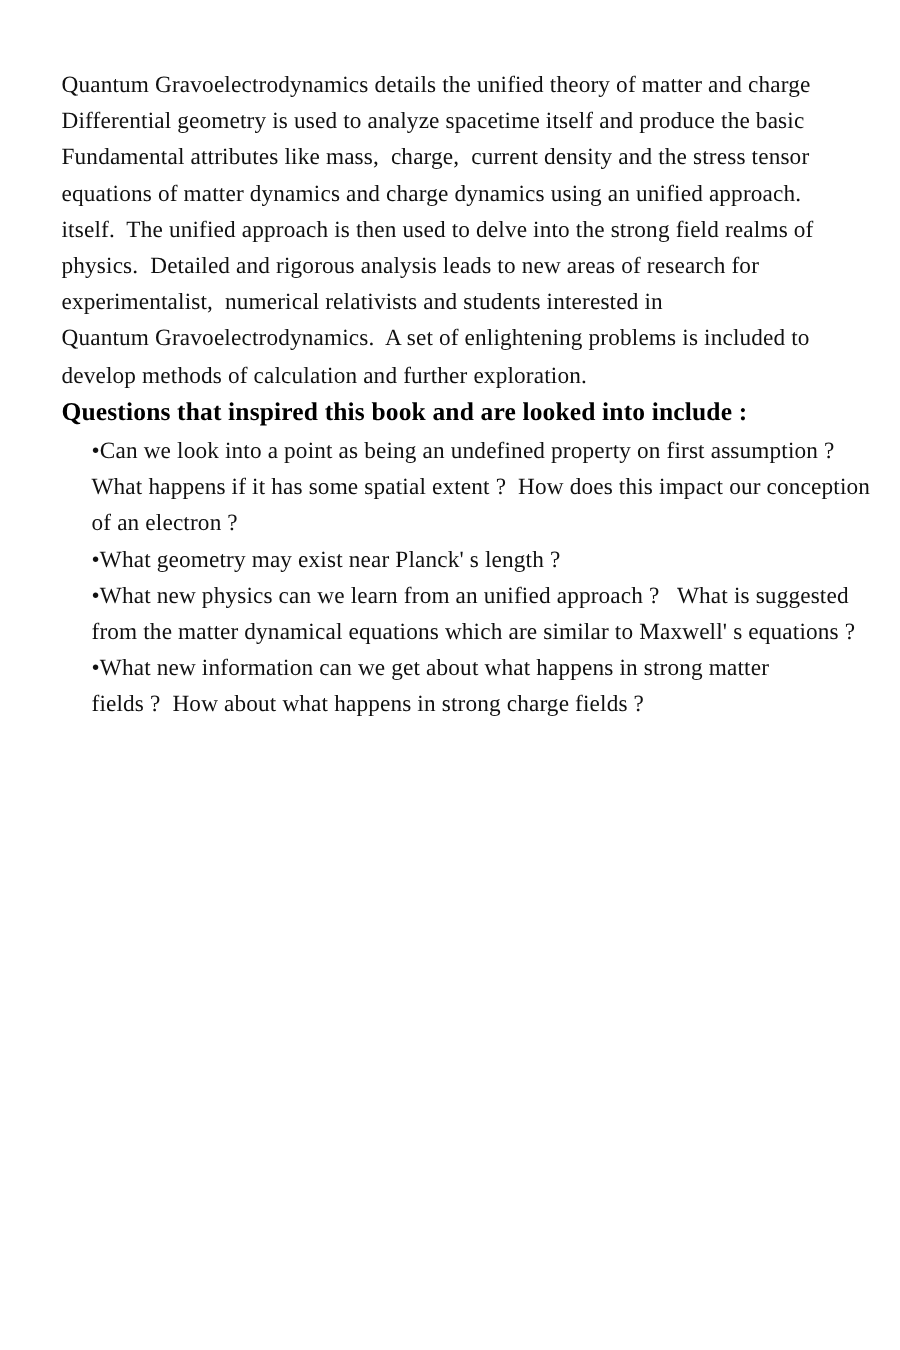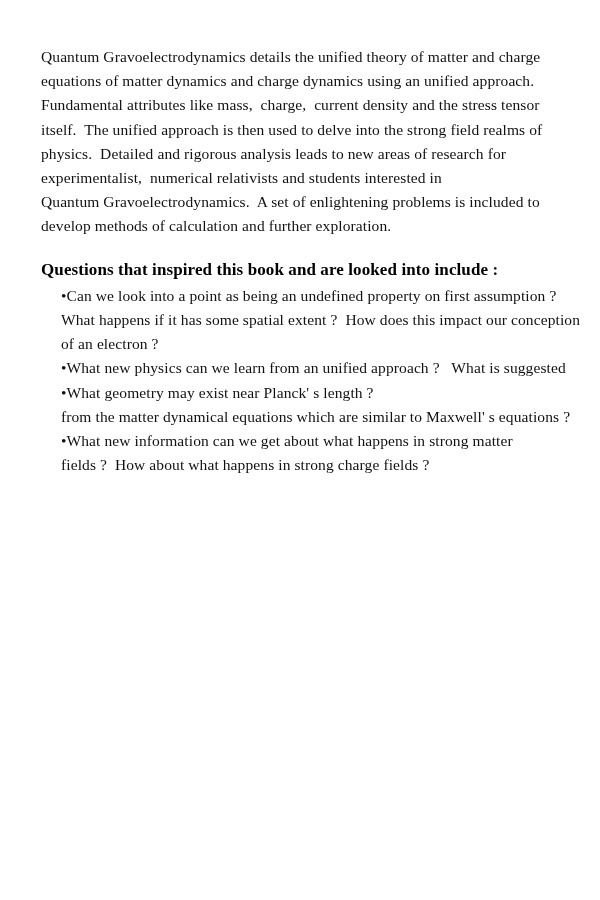--- a/index.html
+++ b/index.html
@@ -32,21 +32,20 @@
     white-space: pre;
     color: #111111;
   }
   .section-heading {
     font-size: 17px;
     font-weight: bold;
     line-height: 24.2px;
     letter-spacing: 0.1px;
     white-space: pre;
     color: #000000;
-    margin-top: 19px;
   }
   .questions {
     margin-top: 2px;
     margin-left: 20px;
   }
   .bullet-line {
     font-size: 15.5px;
     line-height: 24.2px;
     letter-spacing: 0.1px;
     white-space: pre;
@@ -56,42 +55,43 @@
     font-size: 15.5px;
   }
 </style>
 </head>
 <body>
 
 <div class="page">
 
   <div class="blurb">
     <div class="line">Quantum Gravoelectrodynamics details the unified theory of matter and charge</div>
+    <div class="line">Differential geometry is used to analyze spacetime itself and produce the basic</div>
+    <div class="line">Fundamental attributes like mass,  charge,  current density and the stress tensor</div>
     <div class="line">equations of matter dynamics and charge dynamics using an unified approach.</div>
-    <div class="line">Fundamental attributes like mass,  charge,  current density and the stress tensor</div>
     <div class="line">itself.  The unified approach is then used to delve into the strong field realms of</div>
     <div class="line">physics.  Detailed and rigorous analysis leads to new areas of research for</div>
     <div class="line">experimentalist,  numerical relativists and students interested in</div>
     <div class="line">Quantum Gravoelectrodynamics.  A set of enlightening problems is included to</div>
     <div class="line">develop methods of calculation and further exploration.</div>
   </div>
 
   <div class="section-heading">Questions that inspired this book and are looked into include :</div>
 
   <div class="questions">
 
     <div class="bullet-line"><span class="bullet-dot">•</span><span>Can we look into a point as being an undefined property on first assumption ?</span></div>
 
     <div class="bullet-line"><span>What happens if it has some spatial extent ?  How does this impact our conception</span></div>
 
     <div class="bullet-line"><span>of an electron ?</span></div>
 
+    <div class="bullet-line"><span class="bullet-dot">•</span><span>What geometry may exist near Planck' s length ?</span></div>
+
     <div class="bullet-line"><span class="bullet-dot">•</span><span>What new physics can we learn from an unified approach ?   What is suggested</span></div>
-
-    <div class="bullet-line"><span class="bullet-dot">•</span><span>What geometry may exist near Planck' s length ?</span></div>
 
     <div class="bullet-line"><span>from the matter dynamical equations which are similar to Maxwell' s equations ?</span></div>
 
     <div class="bullet-line"><span class="bullet-dot">•</span><span>What new information can we get about what happens in strong matter</span></div>
 
     <div class="bullet-line"><span>fields ?  How about what happens in strong charge fields ?</span></div>
 
   </div>
 
 </div>

